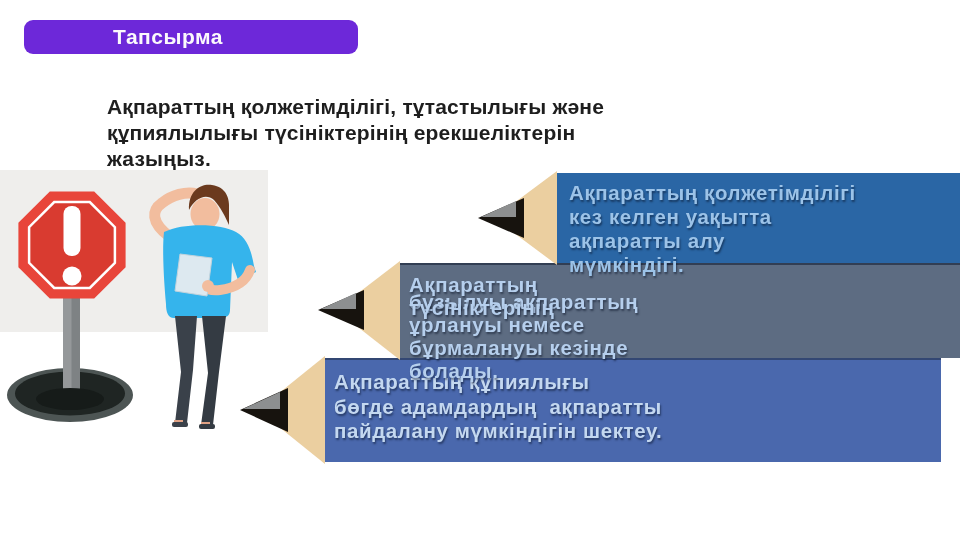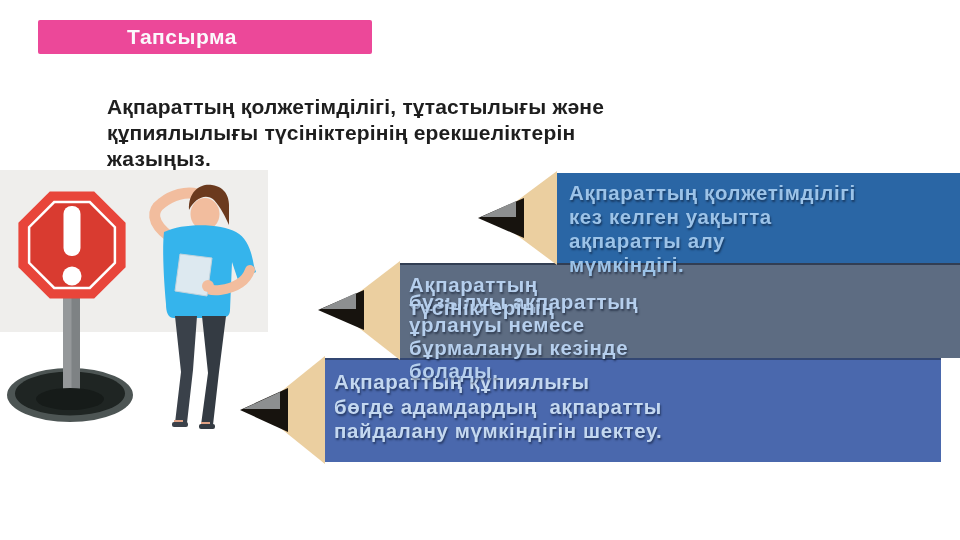--- a/index.html
+++ b/index.html
@@ -5,22 +5,22 @@
   html,body{margin:0;padding:0;}
   body{
     width:960px;height:540px;overflow:hidden;background:#ffffff;
     font-family:"Liberation Sans","DejaVu Sans",sans-serif;
     position:relative;
   }
   .abs{position:absolute;}
 
   
   .badge{
-    left:38px;top:20px;width:334px;height:34px;
-    background:#ec4899;border-radius:2px;z-index:7;
+    left:24px;top:20px;width:334px;height:34px;
+    background:#6d28d9;border-radius:9px;z-index:7;
   }
   .badge .badge-label{
     display:block;text-align:center;line-height:34px;
     padding-right:46px;
     font-size:21px;font-weight:bold;color:#fbf9fc;letter-spacing:.5px;
   }
 
   
   .title{
     left:107px;top:60px;width:620px;

